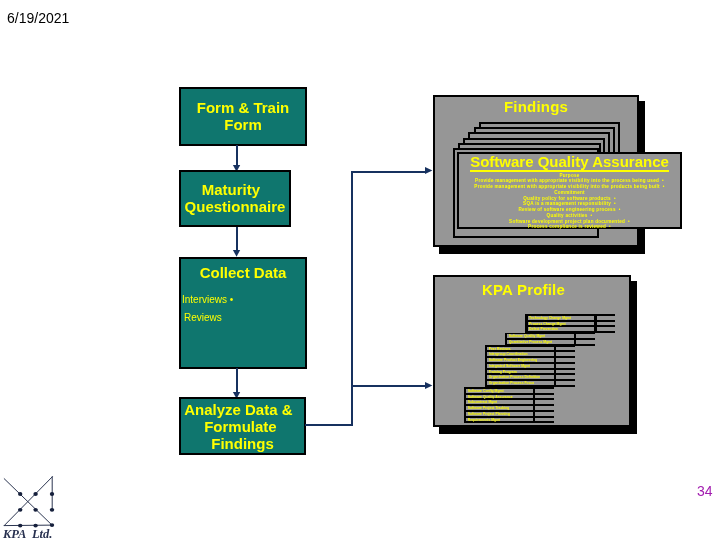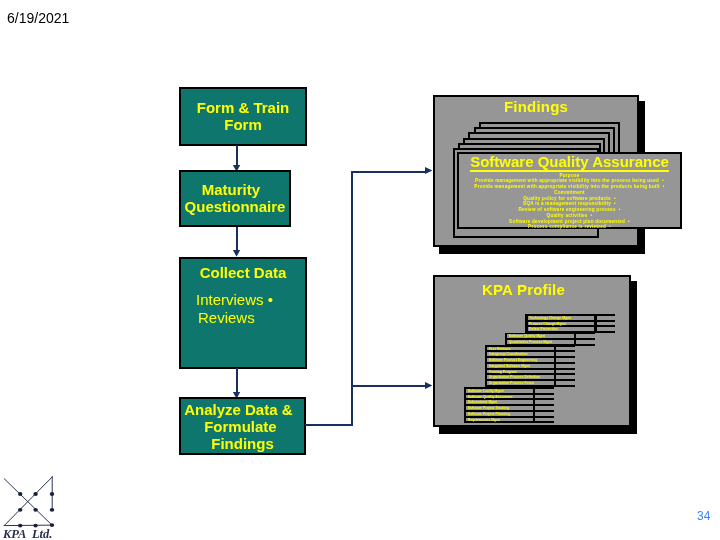--- a/index.html
+++ b/index.html
@@ -2,34 +2,34 @@
 <html><head>
 <meta charset="utf-8">
 <title>Process appraisal steps</title>
 <style>
   html,body{margin:0;padding:0;}
   body{width:720px;height:540px;background:#ffffff;overflow:hidden;
        font-family:"Liberation Sans",sans-serif;-webkit-font-smoothing:none;}
   #slide{position:relative;width:720px;height:540px;background:#ffffff;}
 
   .date{position:absolute;left:7px;top:11px;font-size:14px;line-height:14px;color:#000;}
-  .pageno{position:absolute;left:697px;top:509px;font-size:12px;line-height:14px;color:#3b82f6;}
+  .pageno{position:absolute;left:697px;top:484px;font-size:14px;line-height:14px;color:#a21caf;}
 
   .title{position:absolute;left:67px;top:41px;text-align:left;white-space:nowrap;
          font-family:"Liberation Serif",serif;font-weight:bold;font-size:32px;
          line-height:32px;color:#12308A;letter-spacing:0px;}
 
   
   .gbox{position:absolute;background:#0f766e;border:2px solid #000;box-sizing:border-box;
         color:#ffff00;font-weight:bold;font-size:15px;letter-spacing:0px;
         line-height:16.8px;text-align:center;}
   .gbox .hd{font-weight:bold;}
   .gbox > div{white-space:pre;}
-  .cdbody{font-weight:normal;letter-spacing:0px;font-size:15px;line-height:18.2px;
-          text-align:left;padding-left:15px;white-space:pre;margin-top:9px;}
+  .cdbody{font-weight:normal;letter-spacing:0px;font-size:10px;line-height:18.2px;
+          text-align:left;padding-left:1px;white-space:pre;margin-top:9px;}
 
   
   .panel{position:absolute;background:#969696;border:2px solid #000;box-sizing:border-box;}
   .shadow{position:absolute;background:#000;}
   .panel-title{position:absolute;color:#ffff00;font-weight:bold;font-size:15px;
                letter-spacing:0.2px;line-height:16px;text-align:center;}
 
   
   .vline{position:absolute;background:#17315F;width:2px;}
   .hline{position:absolute;background:#17315F;height:2px;}

